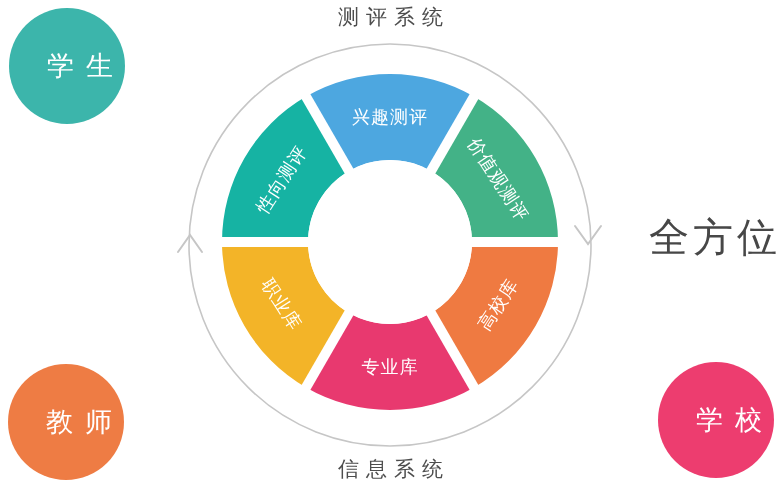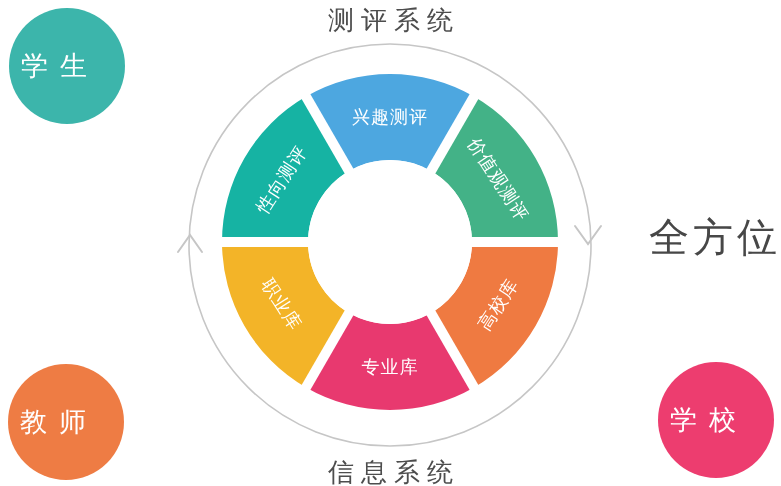--- a/index.html
+++ b/index.html
@@ -1,25 +1,25 @@
 <!DOCTYPE html>
 <html><head>
 <meta charset="utf-8">
 <style>
   html,body{margin:0;padding:0;background:#ffffff;}
   body{font-family:"Liberation Sans","DejaVu Sans",sans-serif;}
   .stage{position:relative;width:781px;height:486px;background:#ffffff;overflow:hidden;}
 
   .sys-title{position:absolute;left:0;right:0;text-align:center;
-    font-size:26px;letter-spacing:7px;text-indent:7px;color:#4d4d4d;}
+    font-size:21px;letter-spacing:7px;text-indent:7px;color:#4d4d4d;}
   .sys-title.top{top:3px;}
   .sys-title.bottom{top:455px;}
 
   .corner{position:absolute;width:116px;height:116px;border-radius:50%;
-    display:flex;align-items:center;justify-content:flex-start;
+    display:flex;align-items:center;justify-content:flex-end;
     color:#ffffff;font-size:27px;letter-spacing:12px;padding-left:12px;
     box-sizing:border-box;}
   .corner.tl{left:9px;top:8px;}
   .corner.tr{left:658px;top:7px;}
   .corner.bl{left:8px;top:364px;}
   .corner.br{left:658px;top:362px;}
 
   .center-label{position:absolute;left:0;right:0;top:211px;text-align:right;
     font-size:40px;line-height:52px;letter-spacing:4px;text-indent:4px;color:#474747;}
 

